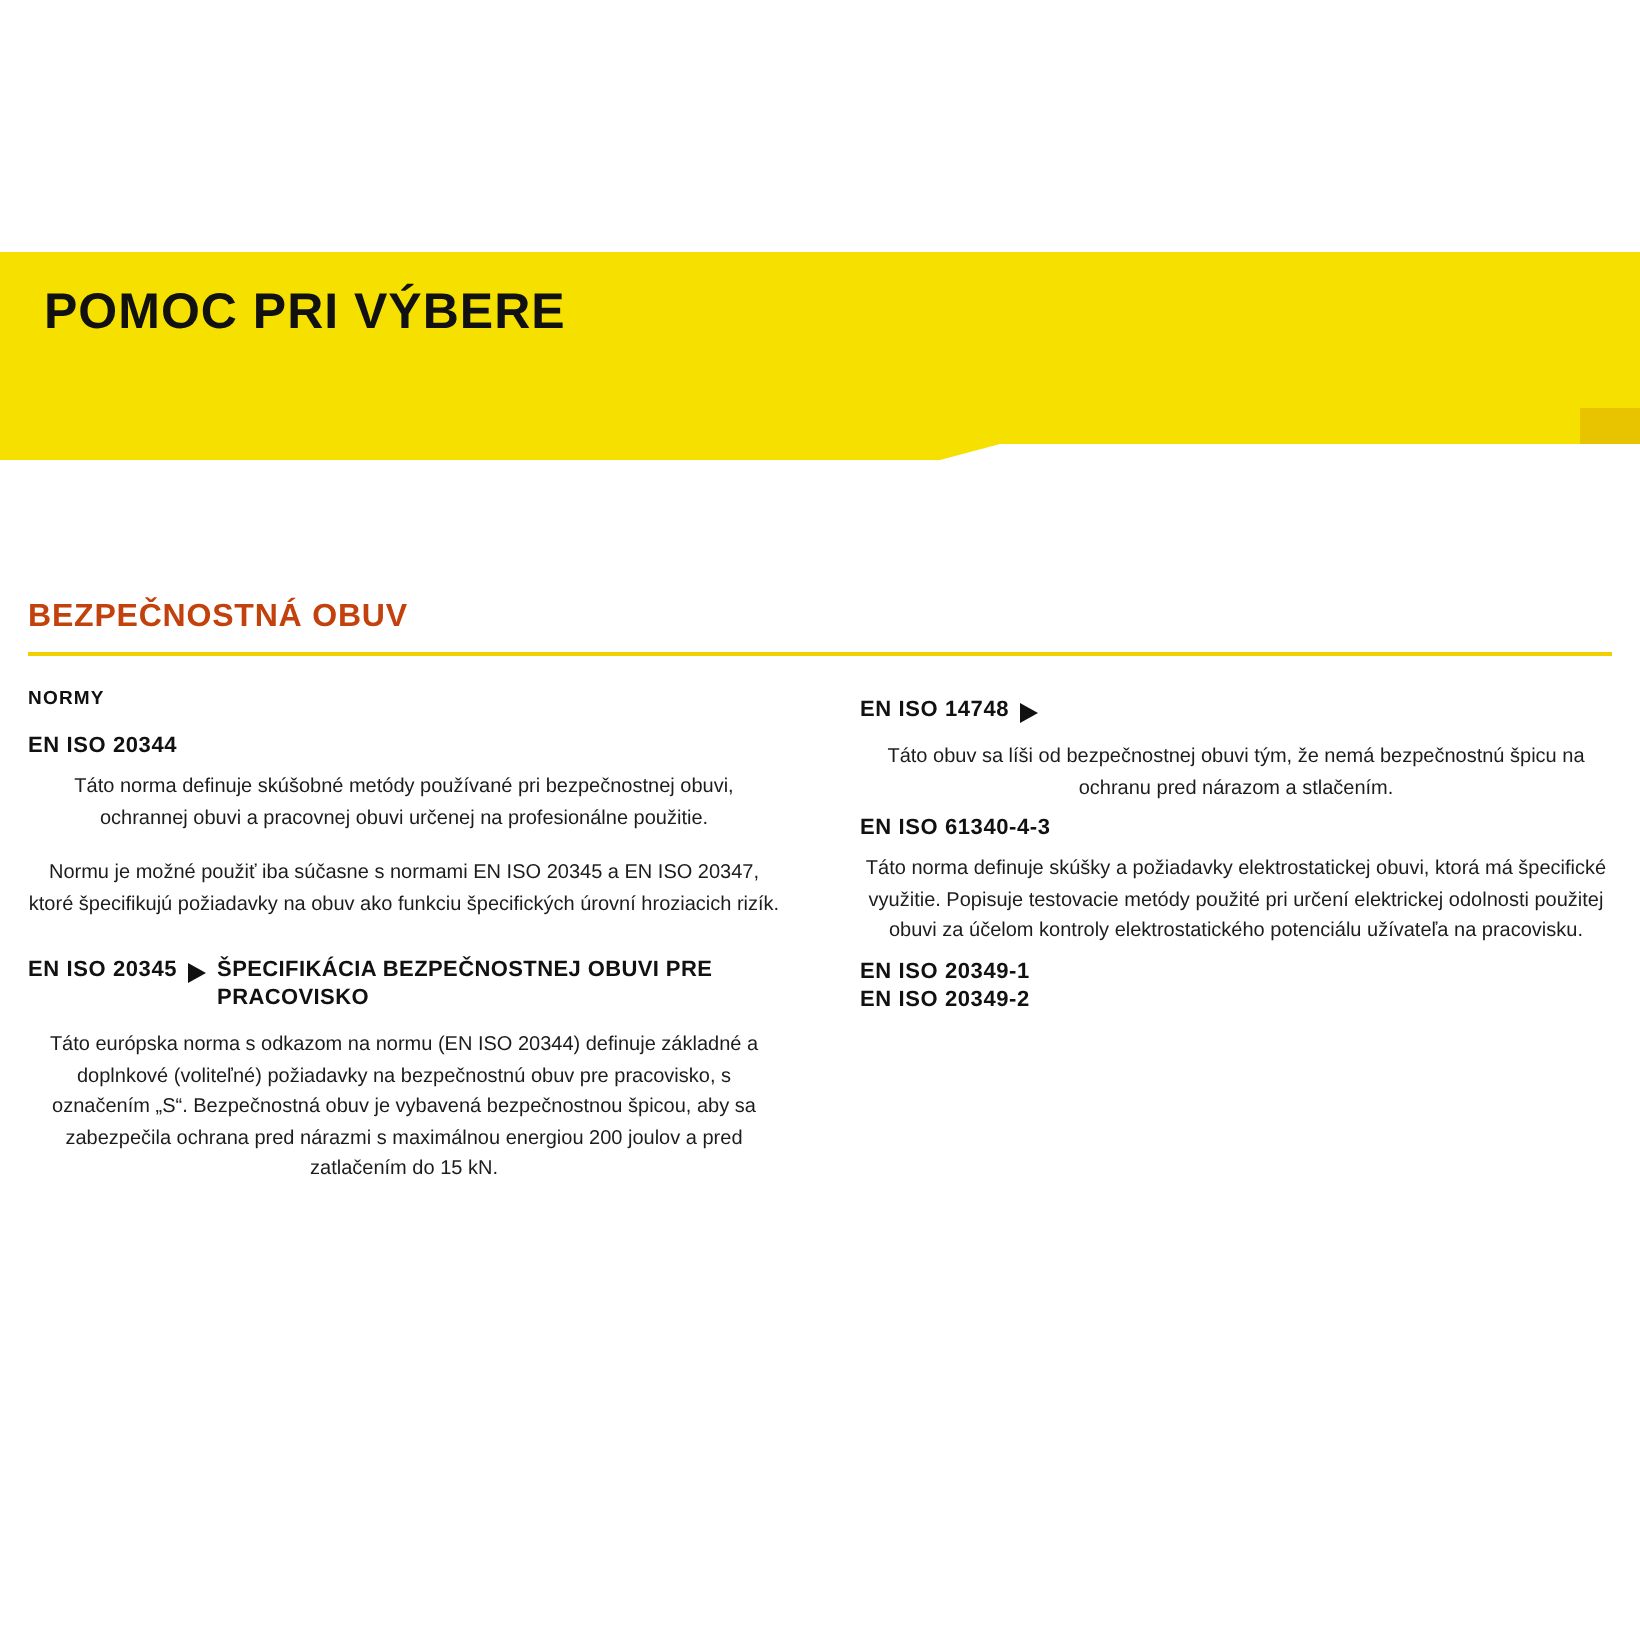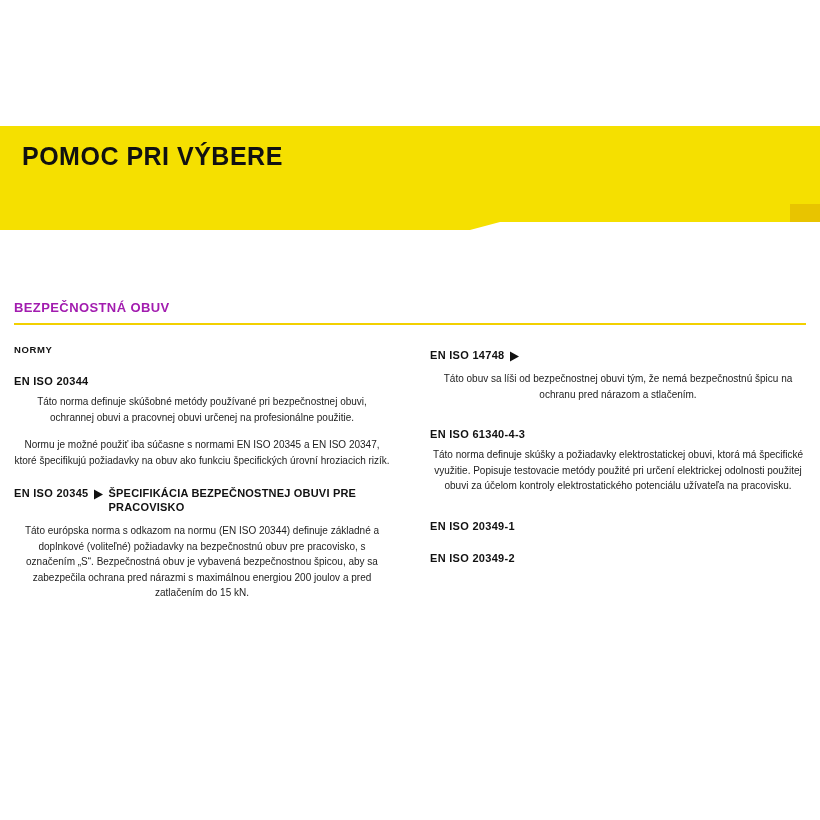--- a/index.html
+++ b/index.html
@@ -38,24 +38,24 @@
   }
 
   
   .section-head {
     position: absolute;
     left: 14px;
     top: 300px;
     width: 792px;
   }
   .section-head .title {
-    font-size: 13px;
+    font-size: 16px;
     font-weight: bold;
     letter-spacing: 0.4px;
-    color: #a21caf;
+    color: #c2410c;
     padding-bottom: 8px;
   }
   .section-head .rule {
     height: 2px;
     background: #f2d000;
     width: 100%;
   }
 
   
   .columns {
@@ -77,21 +77,20 @@
     color: #111111;
     margin-bottom: 12px;
   }
 
   .std-code {
     font-size: 11px;
     font-weight: bold;
     letter-spacing: 0.3px;
     color: #111111;
     margin-bottom: 7px;
-    margin-top: 20px;
   }
 
   .body-text {
     font-size: 10px;
     line-height: 15.5px;
     color: #1c1c1c;
     text-align: center;
     margin-bottom: 12px;
   }
   .body-text:last-child { margin-bottom: 0; }

